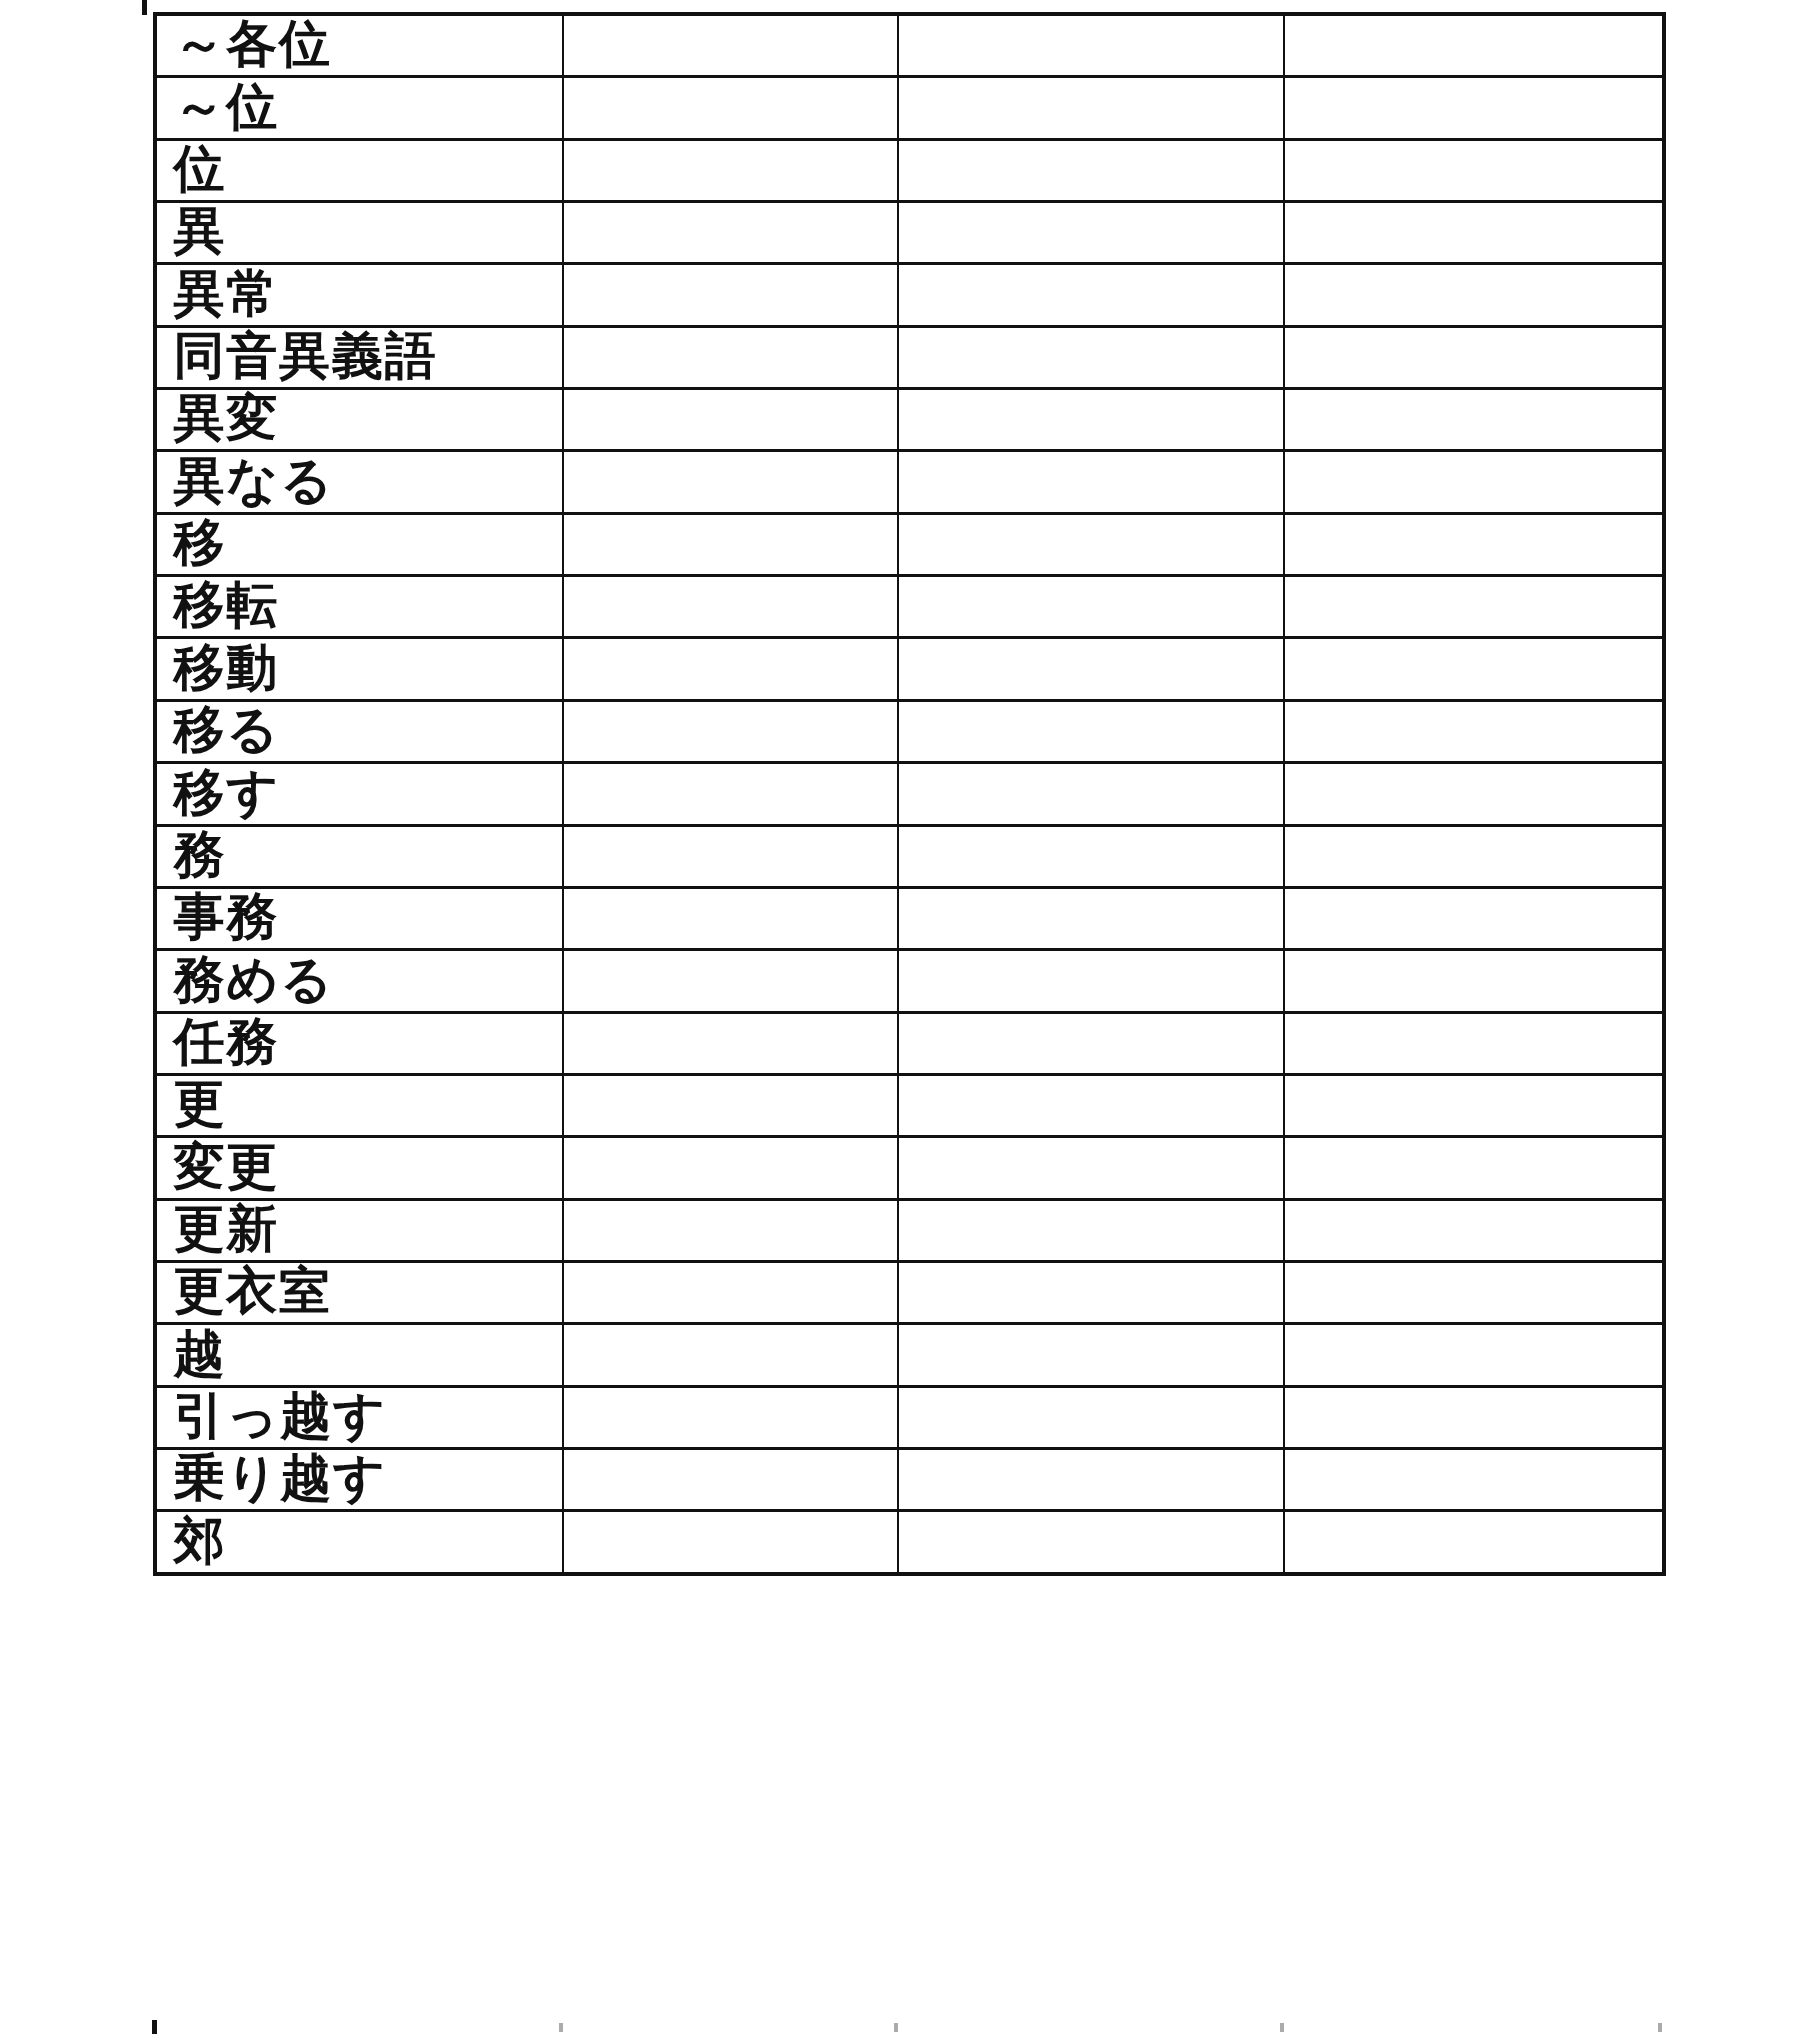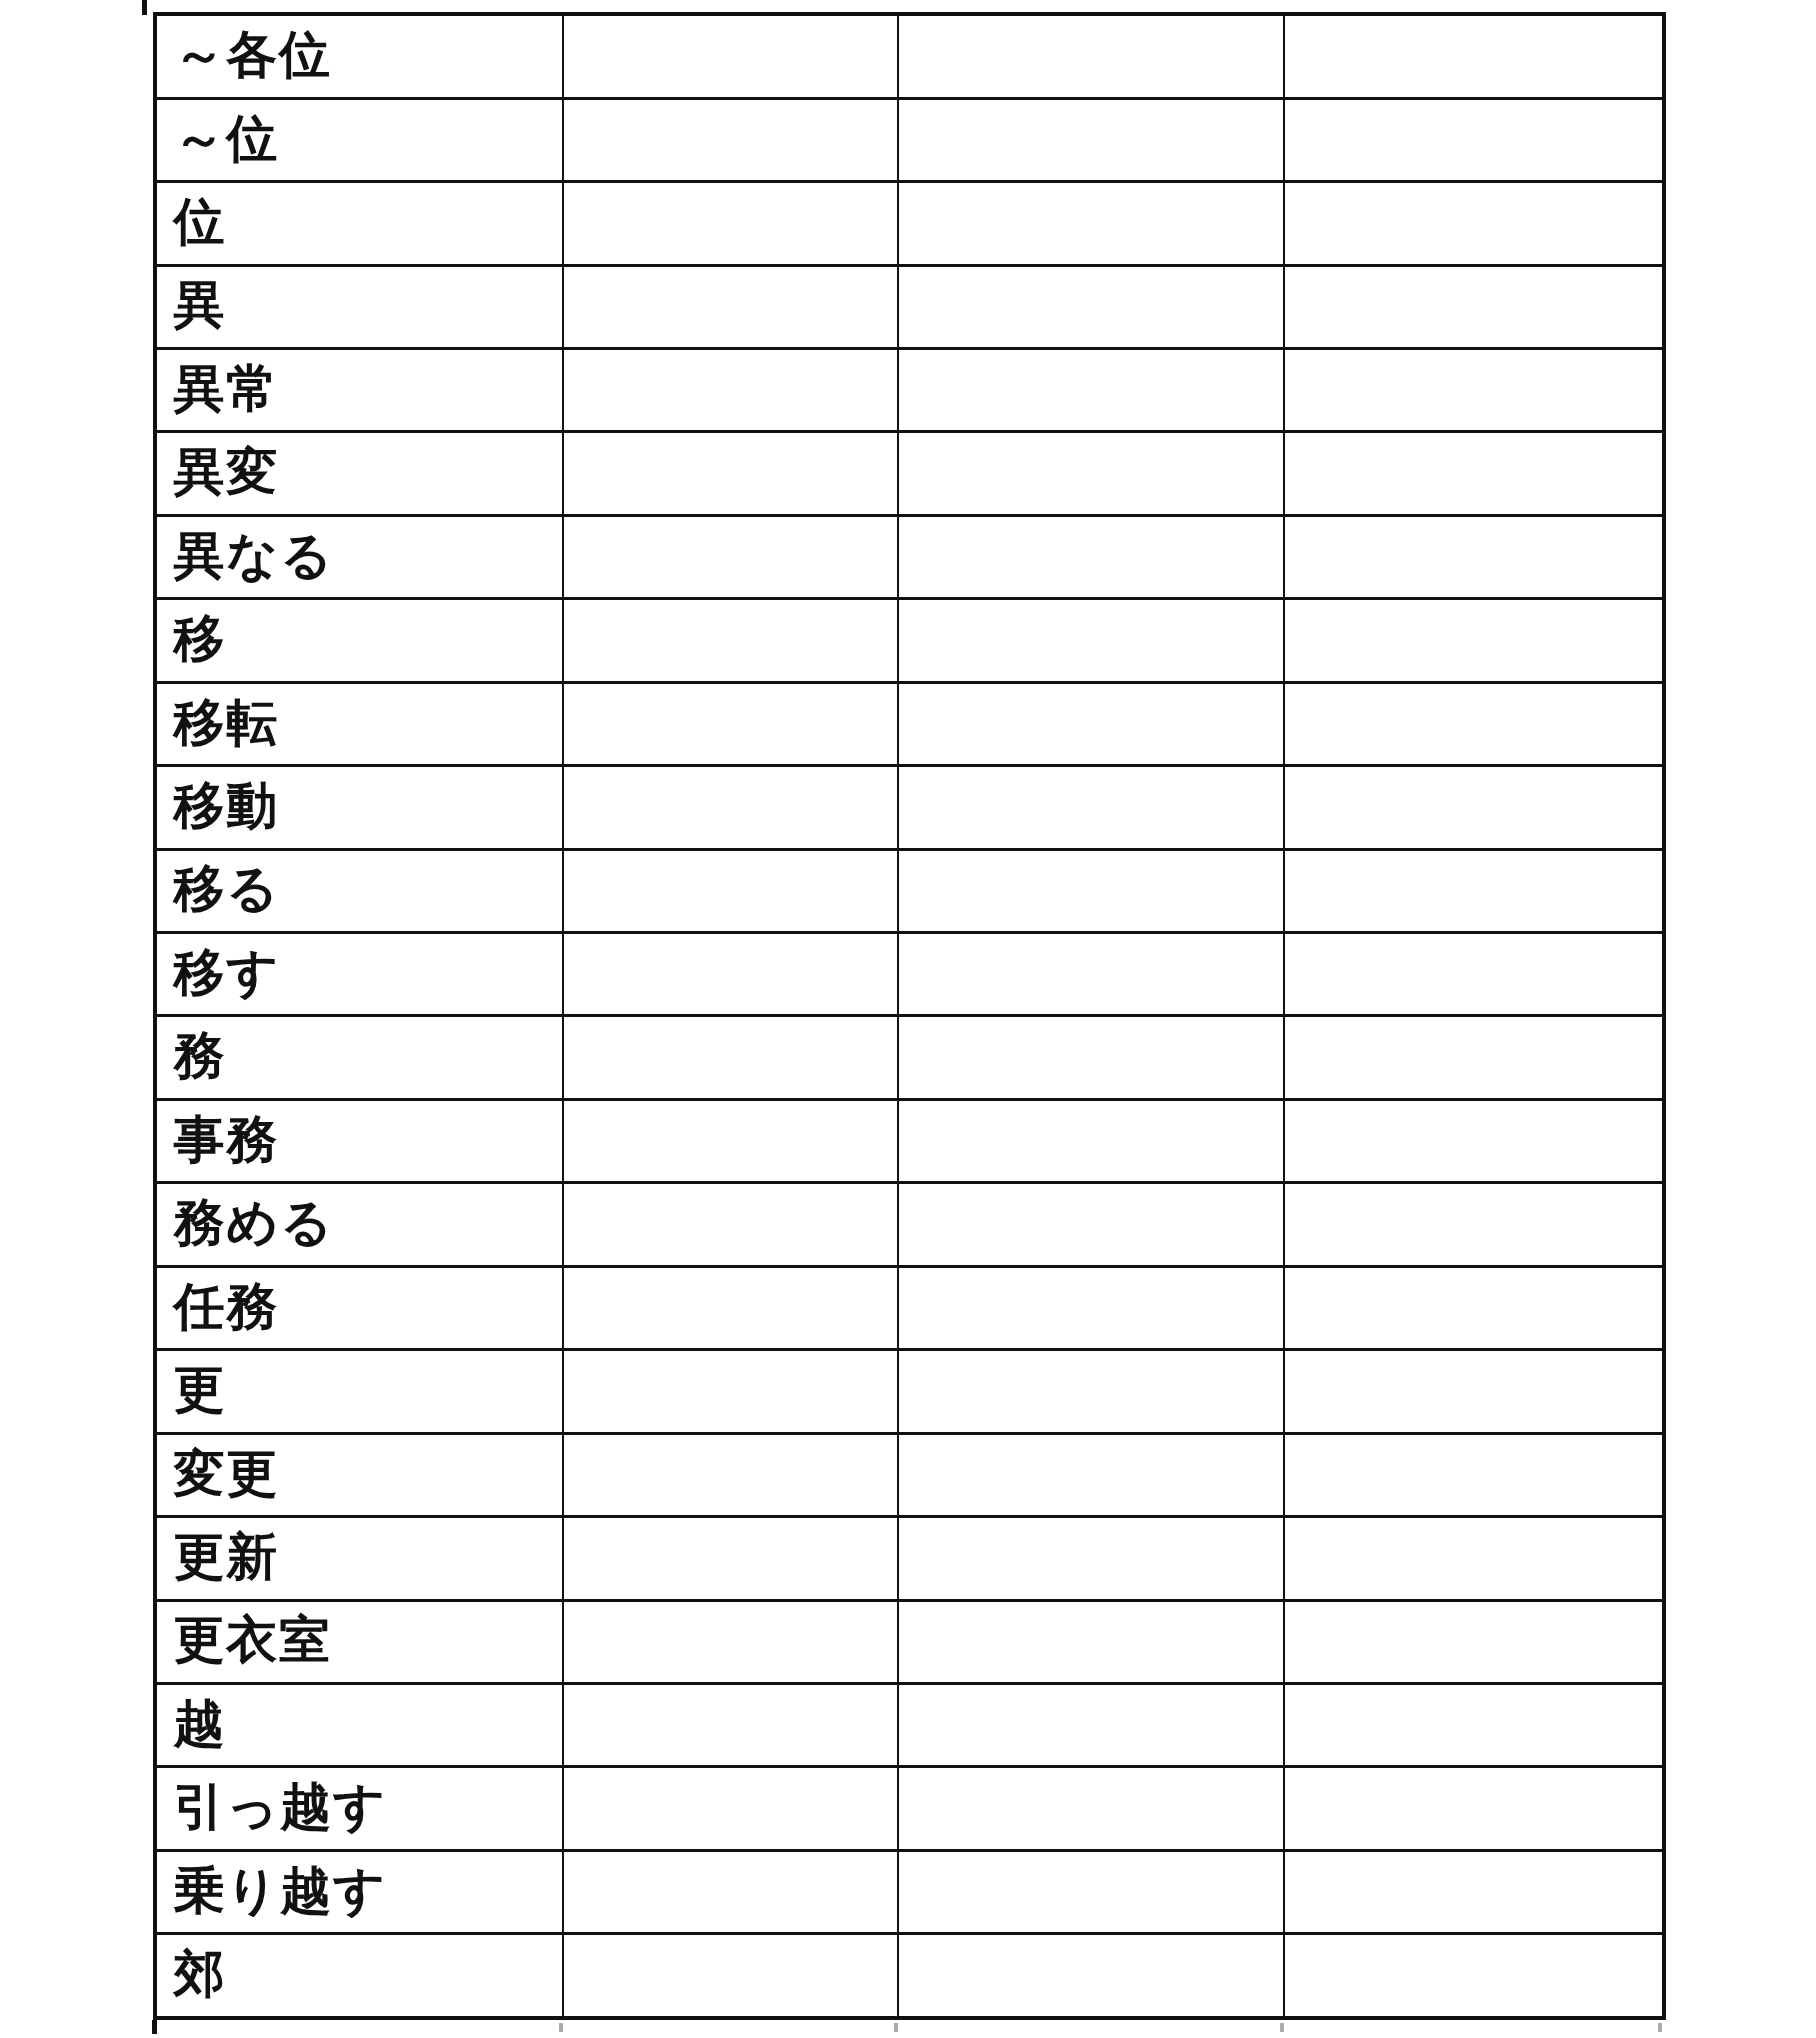--- a/index.html
+++ b/index.html
@@ -13,21 +13,21 @@
     height: 2039px;
     background: #ffffff;
     overflow: hidden;
     font-family: "Liberation Sans", sans-serif;
   }
   table.vocab {
     position: absolute;
     left: 153px;
     top: 12px;
     width: 1509px;
-    height: 2008px;
+    height: 1564px;
     border-collapse: collapse;
     table-layout: fixed;
     border: 4.6px solid #111111;
   }
   table.vocab td {
     border: 2.8px solid #111111;
     border-top-width: 3.7px;
     border-bottom-width: 3.7px;
     vertical-align: middle;
     overflow: hidden;
@@ -101,20 +101,26 @@
           <td class="empty-cell"></td>
           <td class="empty-cell"></td>
         </tr>
         <tr>
           <td class="word-cell">異常</td>
           <td class="empty-cell"></td>
           <td class="empty-cell"></td>
           <td class="empty-cell"></td>
         </tr>
         <tr>
+          <td class="word-cell">同音異義語</td>
+          <td class="empty-cell"></td>
+          <td class="empty-cell"></td>
+          <td class="empty-cell"></td>
+        </tr>
+        <tr>
           <td class="word-cell">異変</td>
           <td class="empty-cell"></td>
           <td class="empty-cell"></td>
           <td class="empty-cell"></td>
         </tr>
         <tr>
           <td class="word-cell">異なる</td>
           <td class="empty-cell"></td>
           <td class="empty-cell"></td>
           <td class="empty-cell"></td>

